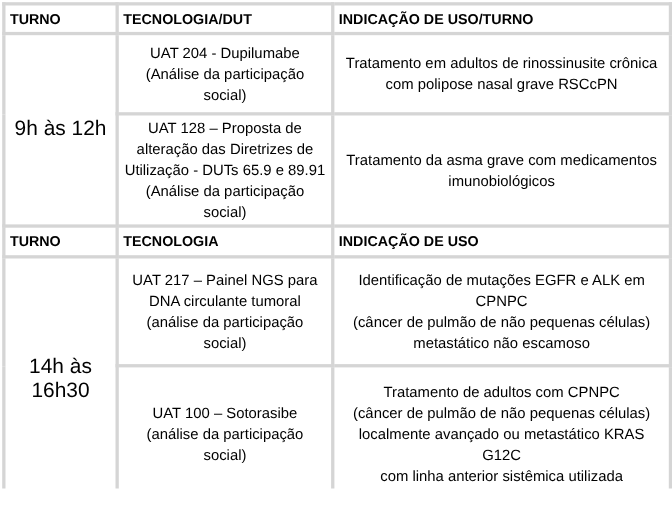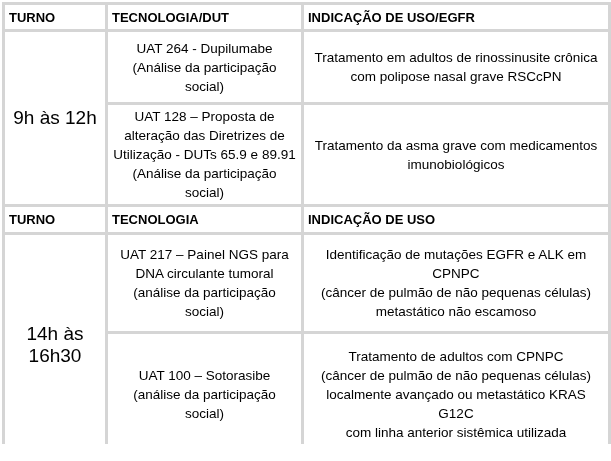--- a/index.html
+++ b/index.html
@@ -55,26 +55,26 @@
     <colgroup>
       <col style="width:103px">
       <col style="width:196px">
       <col style="width:307px">
     </colgroup>
     <tbody>
 
       <tr style="height:27px">
         <td class="hdr">TURNO</td>
         <td class="hdr">TECNOLOGIA/DUT</td>
-        <td class="hdr">INDICAÇÃO DE USO/EGFR</td>
+        <td class="hdr">INDICAÇÃO DE USO/TURNO</td>
       </tr>
 
       <tr style="height:73px">
         <td class="turno" rowspan="2">9h às 12h</td>
-        <td class="body">UAT 264 - Dupilumabe
+        <td class="body">UAT 204 - Dupilumabe
 (Análise da participação social)</td>
         <td class="body">Tratamento em adultos de rinossinusite crônica
 com polipose nasal grave RSCcPN</td>
       </tr>
 
       <tr style="height:91px">
         <td class="body">UAT 128 – Proposta de
 alteração das Diretrizes de
 Utilização - DUTs 65.9 e 89.91
 (Análise da participação social)</td>

